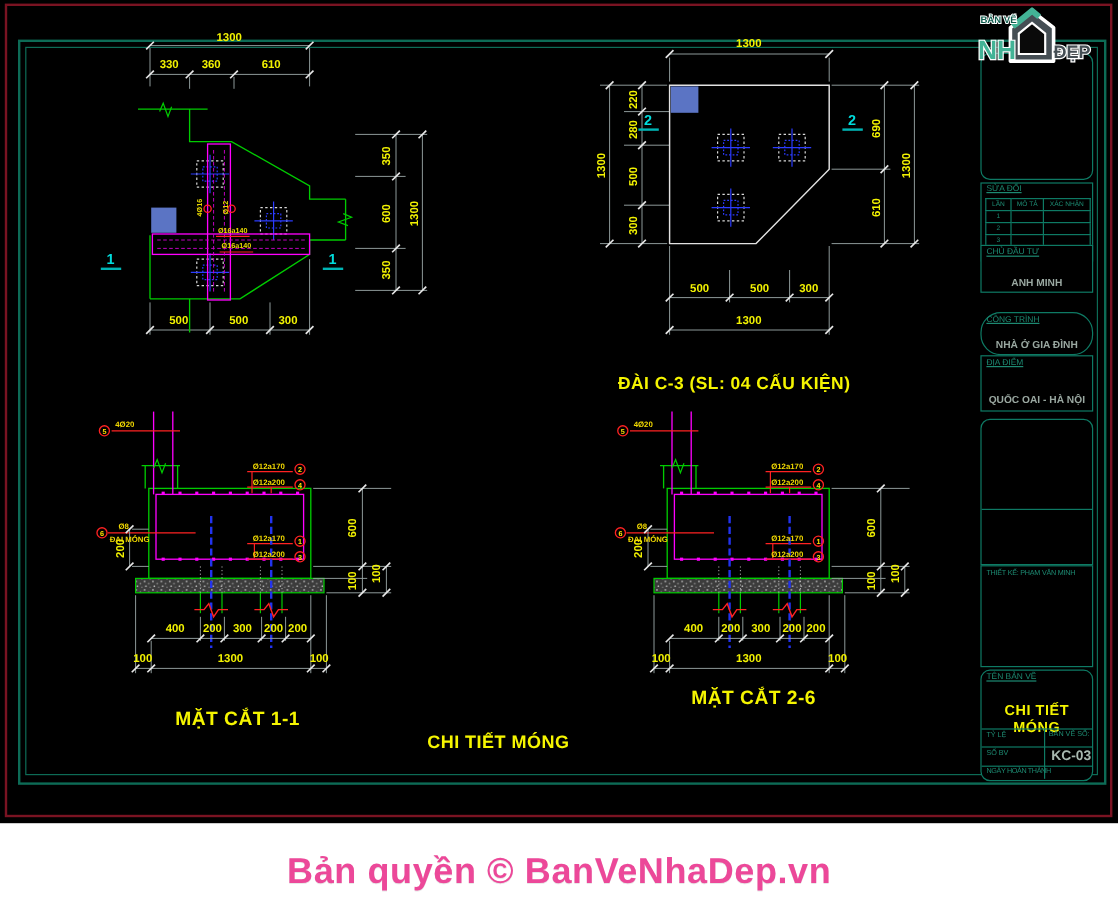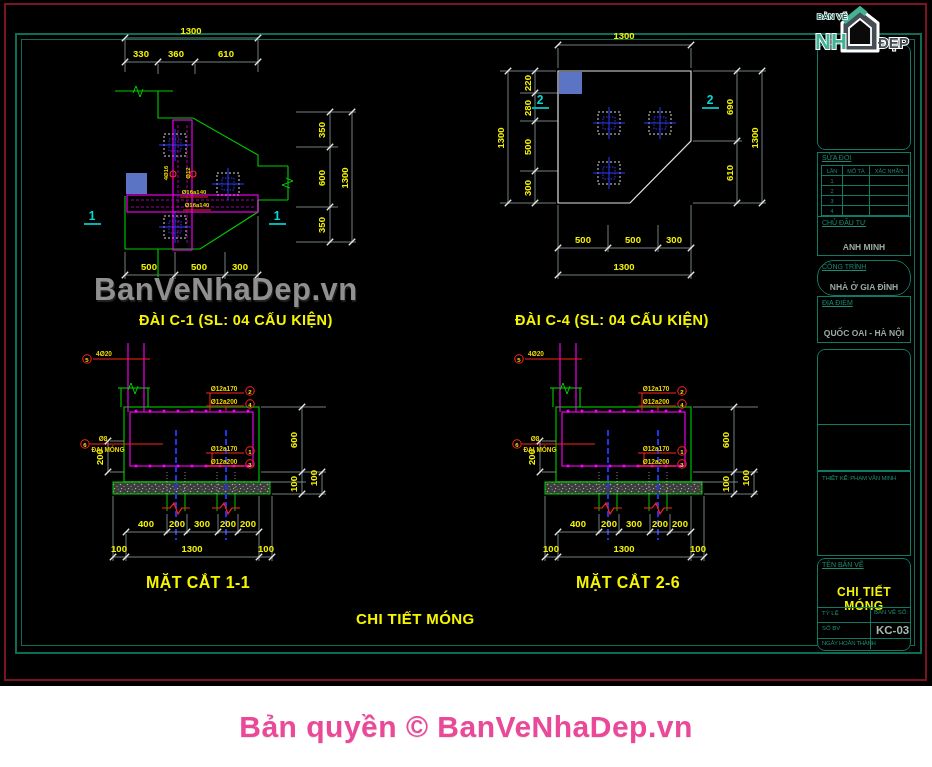--- a/index.html
+++ b/index.html
@@ -442,24 +442,22 @@
       <text class="ct" x="656" y="464">Ø12a200</text>
       <text class="cn" x="682" y="466.5">3</text>
       <text class="ct" x="536" y="356">4Ø20</text>
       <text class="cn" x="519" y="361.5">5</text>
       <text class="ct" x="535" y="441">Ø8</text>
       <text class="ct" x="540" y="452">ĐAI MÓNG</text>
       <text class="cn" x="517" y="446.5">6</text>
     </g>
   </svg>
 
-  <div class="watermark">BanVeNhaDep.vn</div>
-  <div class="ytitle" style="left:139px;top:312px;">ĐÀI C-1 (SL: 04 CẤU KIỆN)</div>
-  <div class="ytitle" style="left:515px;top:312px;">ĐÀI C-4 (SL: 04 CẤU KIỆN)</div>
-  <div class="ytitle big" style="left:146px;top:574px;text-align:right;">MẶT CẮT 1-1</div>
+  <div class="ytitle" style="left:515px;top:312px;">ĐÀI C-3 (SL: 04 CẤU KIỆN)</div>
+  <div class="ytitle big" style="left:146px;top:591px;text-align:right;">MẶT CẮT 1-1</div>
   <div class="ytitle big" style="left:576px;top:574px;">MẶT CẮT 2-6</div>
   <div class="ytitle" style="left:356px;top:610px;font-size:15px;">CHI TIẾT MÓNG</div>
 
   <div>
     <div class="tb-box rnd" style="left:817px;top:44px;height:106px;"></div>
 
     <div class="tb-box" style="left:817px;top:152px;height:66px;">
       <div class="tl" style="left:4px;top:1px;">SỬA ĐỔI</div>
       <table class="rev-table">
         <tbody>
@@ -485,21 +483,21 @@
             </tr>
         <tr>
               <td>4</td>
               <td></td>
               <td></td>
             </tr>
       </tbody>
         </table>
     </div>
 
-    <div class="tb-box" style="left:817px;top:216px;height:40px;">
+    <div class="tb-box" style="left:817px;top:204px;height:40px;">
       <div class="tl" style="left:4px;top:2px;">CHỦ ĐẦU TƯ</div>
       <div class="tv" style="bottom:3px;">ANH MINH</div>
     </div>
     <div class="tb-box" style="left:817px;top:260px;height:36px;border-radius:17px;">
       <div class="tl" style="left:4px;top:2px;">CÔNG TRÌNH</div>
       <div class="tv" style="bottom:3px;">NHÀ Ở GIA ĐÌNH</div>
     </div>
     <div class="tb-box" style="left:817px;top:296px;height:47px;">
       <div class="tl" style="left:4px;top:2px;">ĐỊA ĐIỂM</div>
       <div class="tv" style="bottom:4px;">QUỐC OAI - HÀ NỘI</div>

